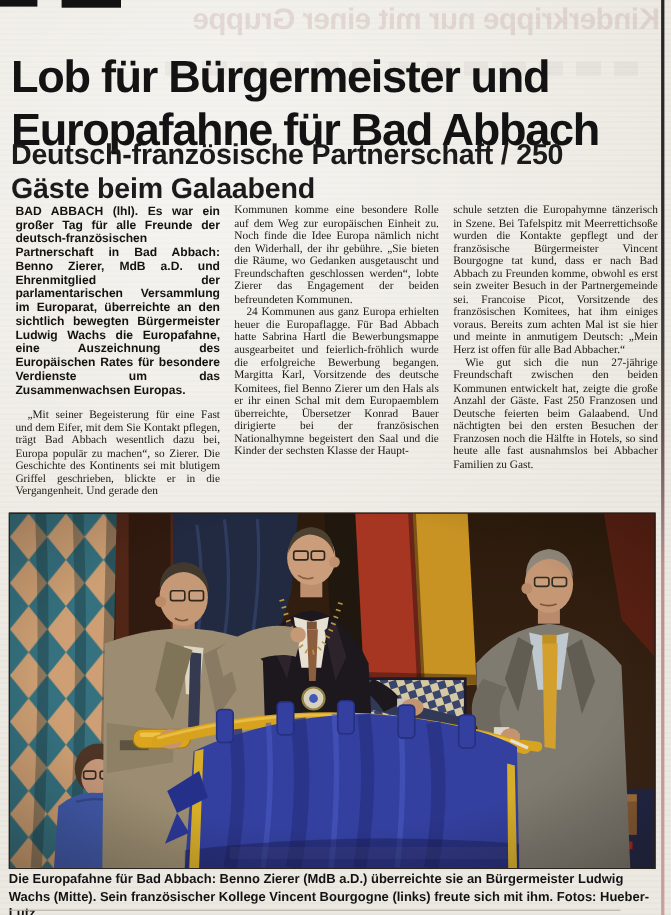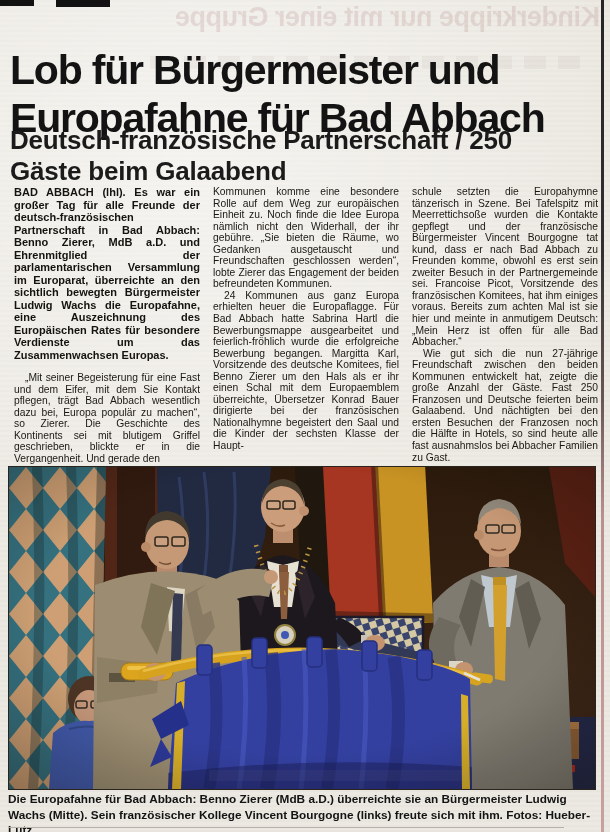--- a/index.html
+++ b/index.html
@@ -15,21 +15,21 @@
   .ghost-headline{position:absolute;top:2px;left:110px;width:490px;font-size:27px;font-weight:bold;
     letter-spacing:-.5px;color:rgba(150,85,85,.16);transform:scaleX(-1);white-space:nowrap;overflow:hidden;}
   .ghost-smudge{position:absolute;top:56px;left:150px;width:430px;height:13px;opacity:.5;
     background:repeating-linear-gradient(90deg, rgba(130,105,105,.14) 0 22px, rgba(0,0,0,0) 22px 34px);}
   .headline{position:absolute;top:20px;left:10px;width:592px;font-size:41px;font-weight:bold;
     letter-spacing:-1.2px;line-height:1.17;white-space:pre-line;color:#131313;}
   .subheadline{position:absolute;top:103px;left:10px;width:580px;font-size:26px;font-weight:bold;
     letter-spacing:-.2px;color:#1b1b1b;}
   .columns{position:absolute;top:139px;left:14px;width:584px;display:flex;gap:13px;margin-top:47px;}
   .col{width:186px;text-align:justify;color:#1a1811;}
-  .col p{margin:0;font-family:Liberation Sans, sans-serif;font-size:10.3px;line-height:11.55px;}
+  .col p{margin:0;font-family:Liberation Serif, serif;font-size:10.3px;line-height:11.55px;}
   .col p.lead{font-family:"Liberation Sans",sans-serif;font-weight:bold;font-size:11px;
     line-height:12.5px;margin-bottom:11px;color:#15130e;}
   .col p.indent{text-indent:11px;}
   .photo-frame{position:absolute;top:466px;left:8px;width:586px;height:322px;
     border:1px solid #2a241e;background:#2f1c12;}
   .photo-frame svg{display:block;}
   .caption{position:absolute;top:792px;left:8px;width:592px;font-size:11.8px;font-weight:bold;
     line-height:1.32;color:#131313;}
   .caption-divider{position:absolute;top:827px;left:8px;width:556px;height:1px;background:#b7b1a7;}
 </style>

